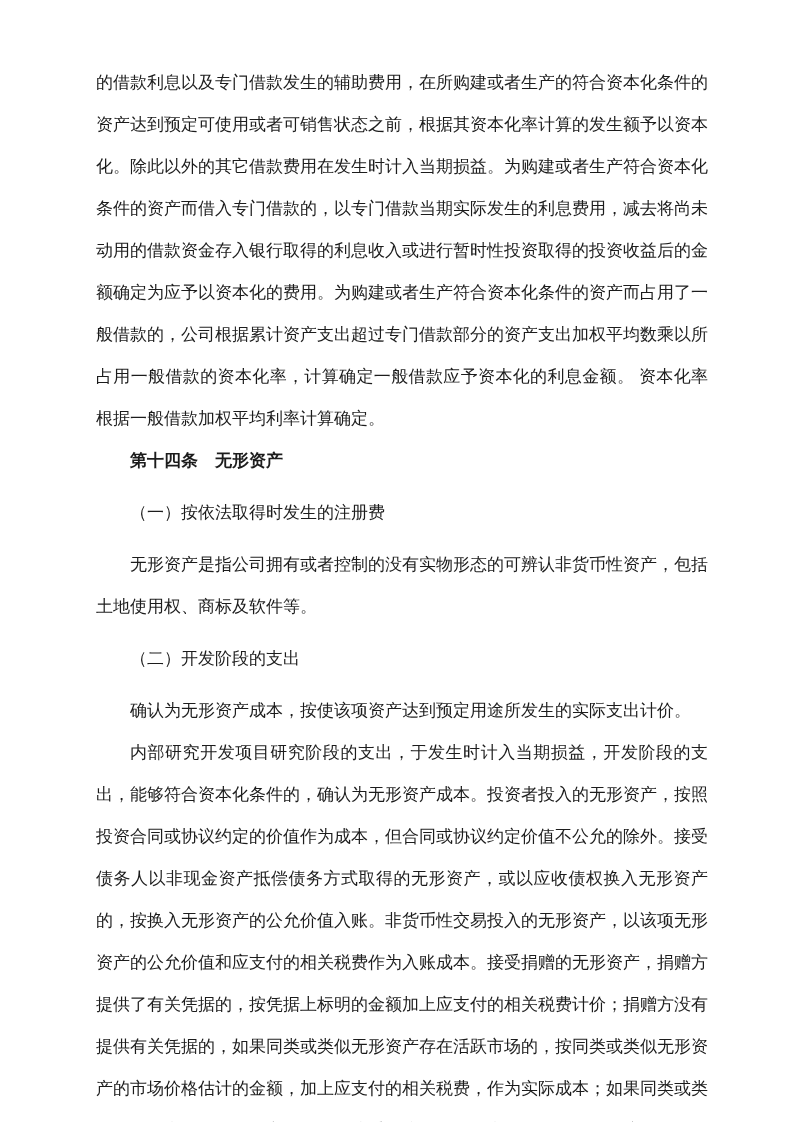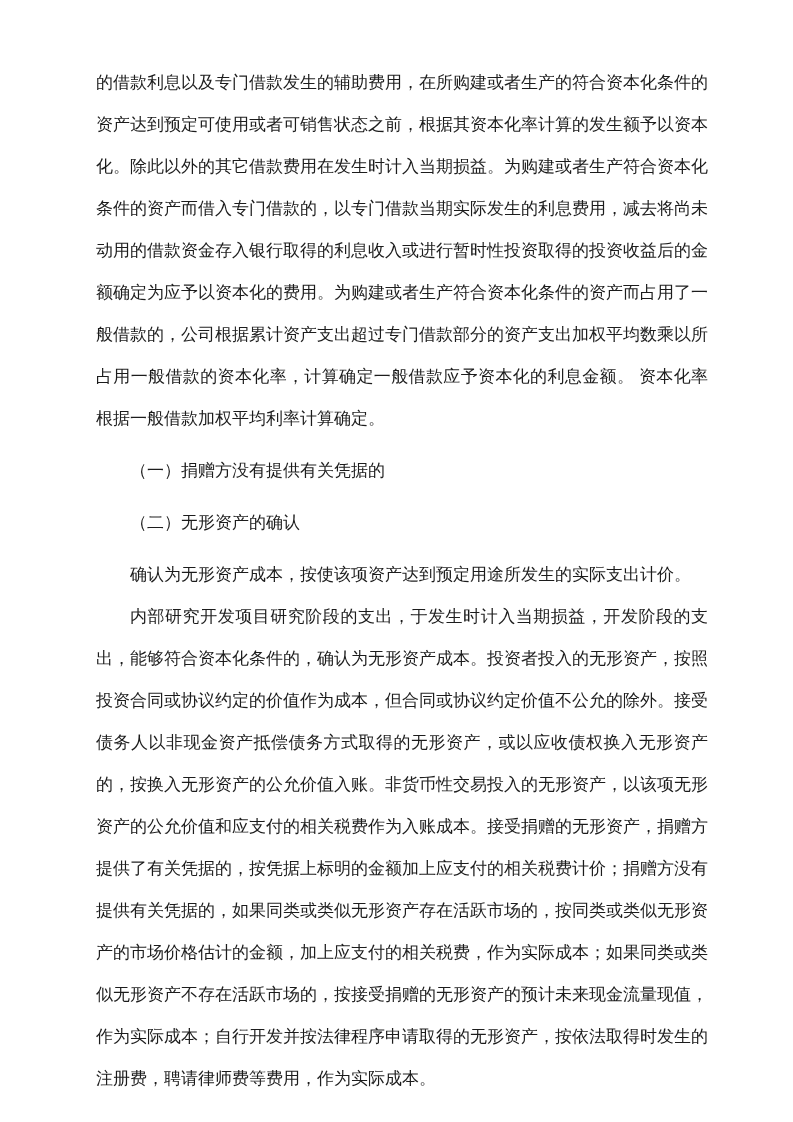--- a/index.html
+++ b/index.html
@@ -46,19 +46,21 @@
   p.spaced-top {
     margin-top: 10px;
   }
 </style>
 </head>
 <body>
 
 <div class="page">
   <div class="content">
     <p class="continuation">的借款利息以及专门借款发生的辅助费用，在所购建或者生产的符合资本化条件的资产达到预定可使用或者可销售状态之前，根据其资本化率计算的发生额予以资本化。除此以外的其它借款费用在发生时计入当期损益。为购建或者生产符合资本化条件的资产而借入专门借款的，以专门借款当期实际发生的利息费用，减去将尚未动用的借款资金存入银行取得的利息收入或进行暂时性投资取得的投资收益后的金额确定为应予以资本化的费用。为购建或者生产符合资本化条件的资产而占用了一般借款的，公司根据累计资产支出超过专门借款部分的资产支出加权平均数乘以所占用一般借款的资本化率，计算确定一般借款应予资本化的利息金额。 资本化率根据一般借款加权平均利率计算确定。</p>
-    <p class="subheading">（一）捐赠方没有提供有关凭据的</p>
-    <p class="subheading">（二）无形资产的确认</p>
+    <p class="heading">第十四条　无形资产</p>
+    <p class="subheading">（一）按依法取得时发生的注册费</p>
+    <p class="body">无形资产是指公司拥有或者控制的没有实物形态的可辨认非货币性资产，包括土地使用权、商标及软件等。</p>
+    <p class="subheading">（二）开发阶段的支出</p>
     <p class="body">确认为无形资产成本，按使该项资产达到预定用途所发生的实际支出计价。</p>
     <p class="body">内部研究开发项目研究阶段的支出，于发生时计入当期损益，开发阶段的支出，能够符合资本化条件的，确认为无形资产成本。投资者投入的无形资产，按照投资合同或协议约定的价值作为成本，但合同或协议约定价值不公允的除外。接受债务人以非现金资产抵偿债务方式取得的无形资产，或以应收债权换入无形资产的，按换入无形资产的公允价值入账。非货币性交易投入的无形资产，以该项无形资产的公允价值和应支付的相关税费作为入账成本。接受捐赠的无形资产，捐赠方提供了有关凭据的，按凭据上标明的金额加上应支付的相关税费计价；捐赠方没有提供有关凭据的，如果同类或类似无形资产存在活跃市场的，按同类或类似无形资产的市场价格估计的金额，加上应支付的相关税费，作为实际成本；如果同类或类似无形资产不存在活跃市场的，按接受捐赠的无形资产的预计未来现金流量现值，作为实际成本；自行开发并按法律程序申请取得的无形资产，按依法取得时发生的注册费，聘请律师费等费用，作为实际成本。</p>
     <p class="subheading spaced-top">（二）包括土地使用权</p>
   </div>
 </div>
 
 </body></html>

